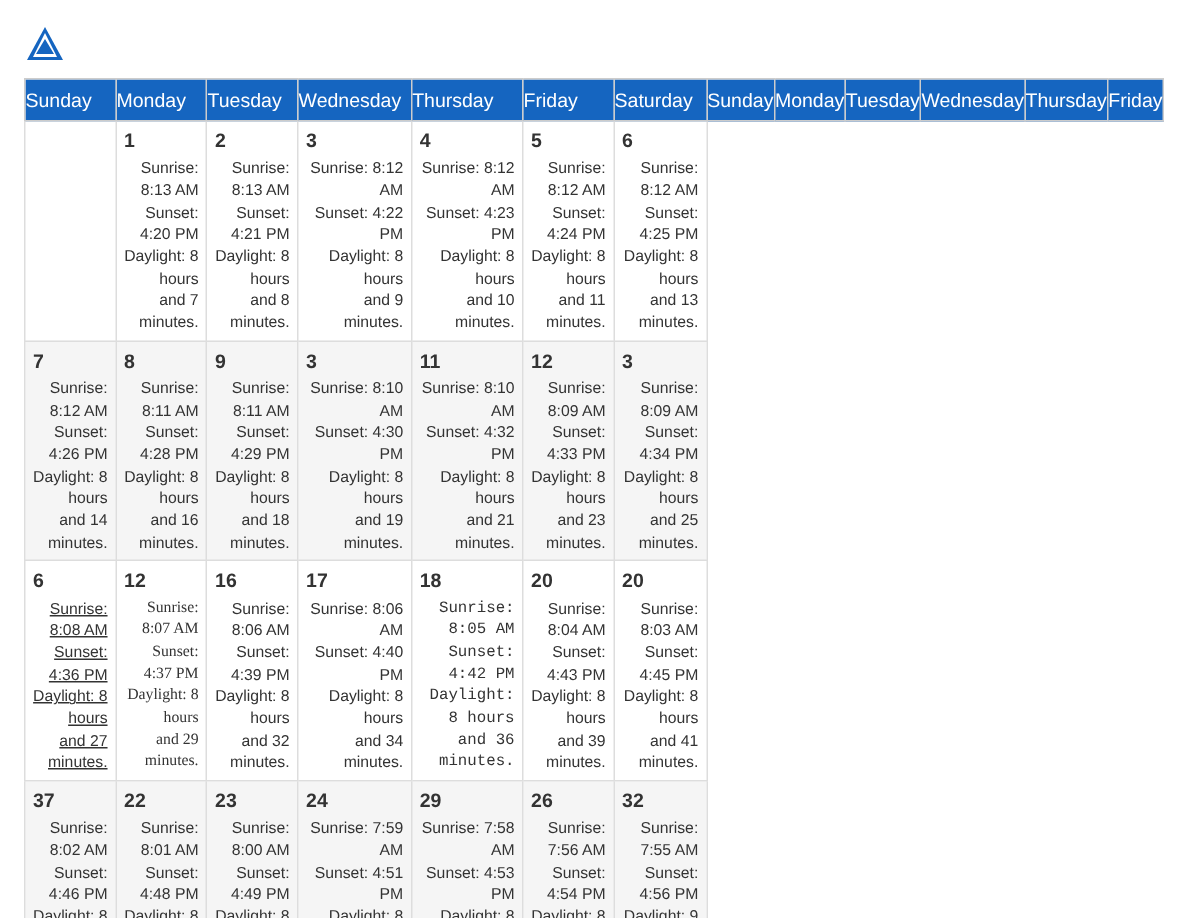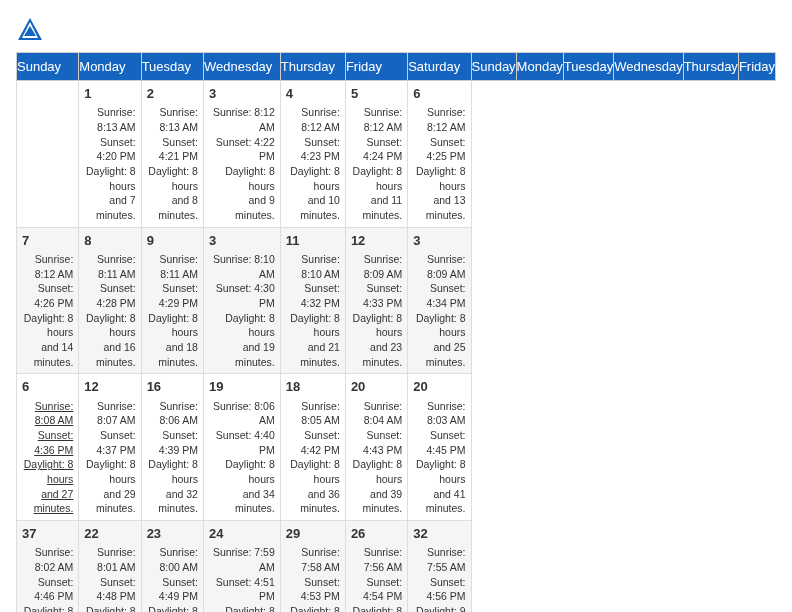--- a/index.html
+++ b/index.html
@@ -226,42 +226,42 @@
       <tr>
         <td>
           <span class="day-number">6</span>
           <div class="cell-content" style="white-space: pre-line; text-decoration: underline;">Sunrise: 8:08 AM
 Sunset: 4:36 PM
 Daylight: 8 hours
 and 27 minutes.</div>
         </td>
         <td>
           <span class="day-number">12</span>
-          <div class="cell-content" style="white-space: pre-line;">Sunrise: 8:07 AM
+          <div class="cell-content" style="white-space: pre-line; font-family: Liberation Serif, serif;">Sunrise: 8:07 AM
 Sunset: 4:37 PM
 Daylight: 8 hours
 and 29 minutes.</div>
         </td>
         <td>
           <span class="day-number">16</span>
           <div class="cell-content" style="white-space: pre-line;">Sunrise: 8:06 AM
 Sunset: 4:39 PM
 Daylight: 8 hours
 and 32 minutes.</div>
         </td>
         <td>
-          <span class="day-number">19</span>
+          <span class="day-number">17</span>
           <div class="cell-content" style="white-space: pre-line;">Sunrise: 8:06 AM
 Sunset: 4:40 PM
 Daylight: 8 hours
 and 34 minutes.</div>
         </td>
         <td>
           <span class="day-number">18</span>
-          <div class="cell-content" style="white-space: pre-line;">Sunrise: 8:05 AM
+          <div class="cell-content" style="white-space: pre-line; font-family: Liberation Mono, monospace;">Sunrise: 8:05 AM
 Sunset: 4:42 PM
 Daylight: 8 hours
 and 36 minutes.</div>
         </td>
         <td>
           <span class="day-number">20</span>
           <div class="cell-content" style="white-space: pre-line;">Sunrise: 8:04 AM
 Sunset: 4:43 PM
 Daylight: 8 hours
 and 39 minutes.</div>

